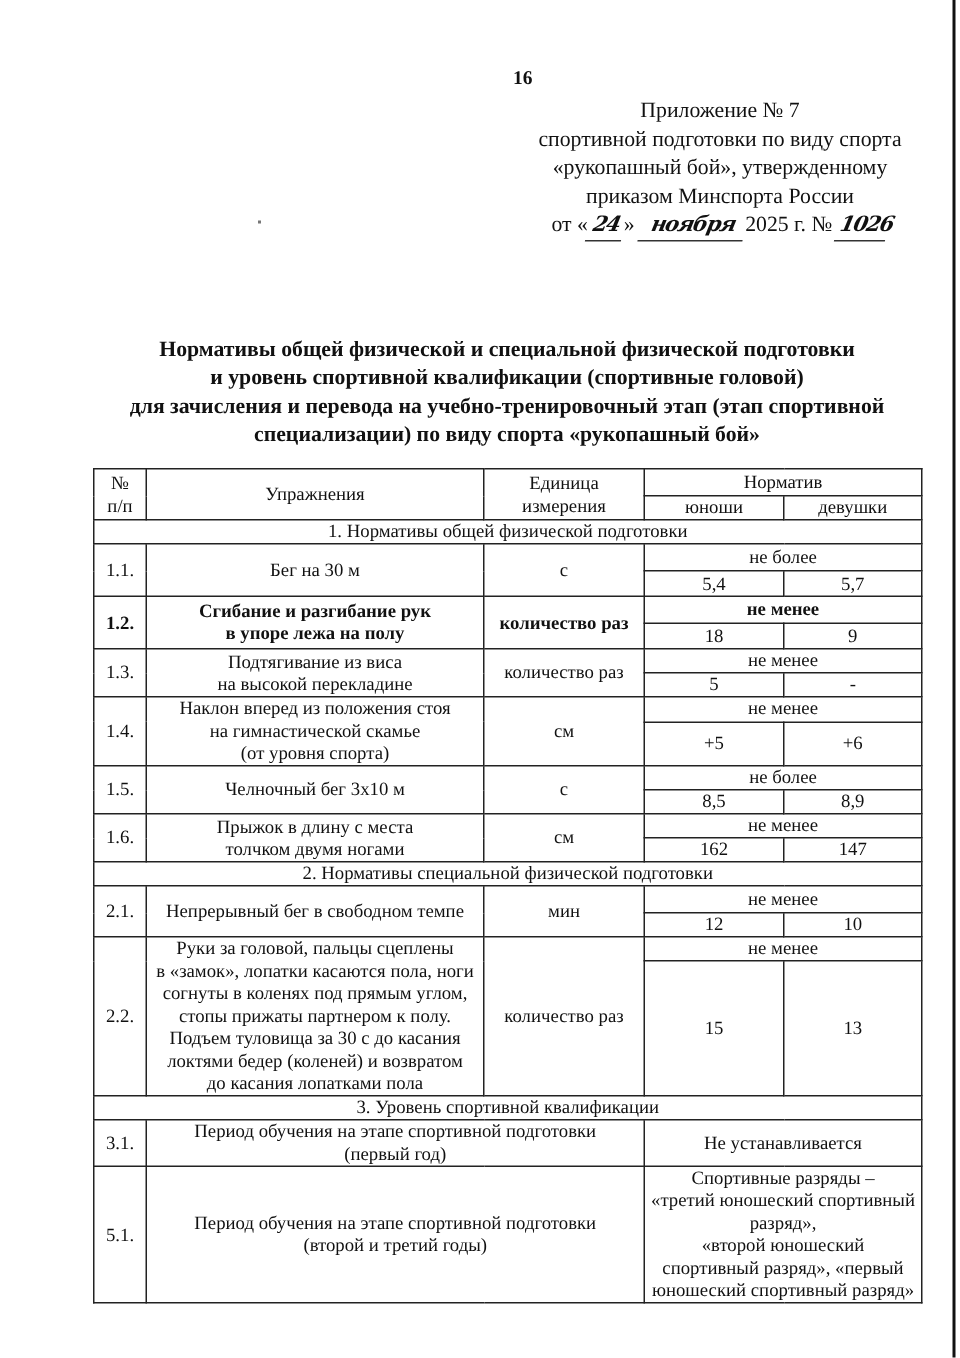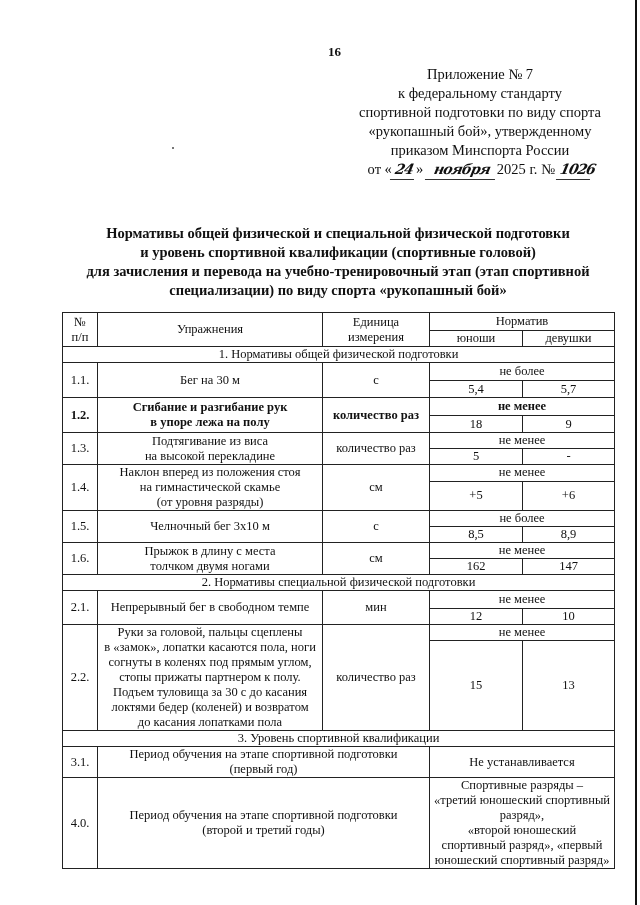--- a/index.html
+++ b/index.html
@@ -4,21 +4,21 @@
 <style>
   html, body { margin: 0; padding: 0; background: #ffffff; }
   body {
     width: 640px; height: 905px; position: relative; overflow: hidden;
     font-family: "Liberation Serif", "DejaVu Serif", serif; color: #111;
   }
   .page-edge {
     position: absolute; left: 635px; top: 0; width: 2px; height: 905px; background: #111;
   }
   .page-number {
-    position: absolute; left: 328px; top: 44px; font-size: 13px; font-weight: bold;
+    position: absolute; left: 342px; top: 44px; font-size: 13px; font-weight: bold;
   }
   .appendix {
     position: absolute; left: 340px; top: 65px; width: 280px; text-align: center;
     font-size: 14.5px; line-height: 19px;
   }
   .appendix .line { display: block; white-space: nowrap; }
   .hw {
     font-family: "DejaVu Serif", serif; font-style: italic; font-weight: bold;
     display: inline-block; border-bottom: 1px solid #333; padding: 0 2px;
     transform: skewX(-12deg); font-size: 14px; letter-spacing: -1px;
@@ -53,21 +53,20 @@
 </style>
 </head>
 <body>
 
 <div class="page-edge"></div>
 
 <div class="page-number">16</div>
 
 <div class="appendix">
   <span class="line">Приложение № 7</span>
-  <span class="line">к федеральному стандарту</span>
   <span class="line">спортивной подготовки по виду спорта</span>
   <span class="line">«рукопашный бой», утвержденному</span>
   <span class="line">приказом Минспорта России</span>
   <span class="line">
     <span>от «</span><span class="hw day">24</span><span>»</span>
     <span class="hw month">ноября</span><span>2025 г. №</span>
     <span class="hw num">1026</span>
   </span>
 </div>
 
@@ -144,21 +143,21 @@
       </tr>
       <tr style="height: 13px;">
         <td>5</td>
         <td>-</td>
       </tr>
       <tr style="height: 13px;">
         <td rowspan="2">1.4.</td>
         <td rowspan="2">
           <span class="l">Наклон вперед из положения стоя</span>
           <span class="l">на гимнастической скамье</span>
-          <span class="l">(от уровня разряды)</span>
+          <span class="l">(от уровня спорта)</span>
         </td>
         <td rowspan="2">см</td>
         <td colspan="2">не менее</td>
       </tr>
       <tr style="height: 28px;">
         <td>+5</td>
         <td>+6</td>
       </tr>
       <tr style="height: 16px;">
         <td rowspan="2">1.5.</td>
@@ -225,21 +224,21 @@
         <td>3.1.</td>
         <td colspan="2">
           <span class="l">Период обучения на этапе спортивной подготовки</span>
           <span class="l">(первый год)</span>
         </td>
         <td colspan="2" class="qual">
           <span class="l">Не устанавливается</span>
         </td>
       </tr>
       <tr style="height: 88px;">
-        <td>4.0.</td>
+        <td>5.1.</td>
         <td colspan="2">
           <span class="l">Период обучения на этапе спортивной подготовки</span>
           <span class="l">(второй и третий годы)</span>
         </td>
         <td colspan="2" class="qual">
           <span class="l">Спортивные разряды –</span>
           <span class="l">«третий юношеский спортивный</span>
           <span class="l">разряд»,</span>
           <span class="l">«второй юношеский</span>
           <span class="l">спортивный разряд», «первый</span>

